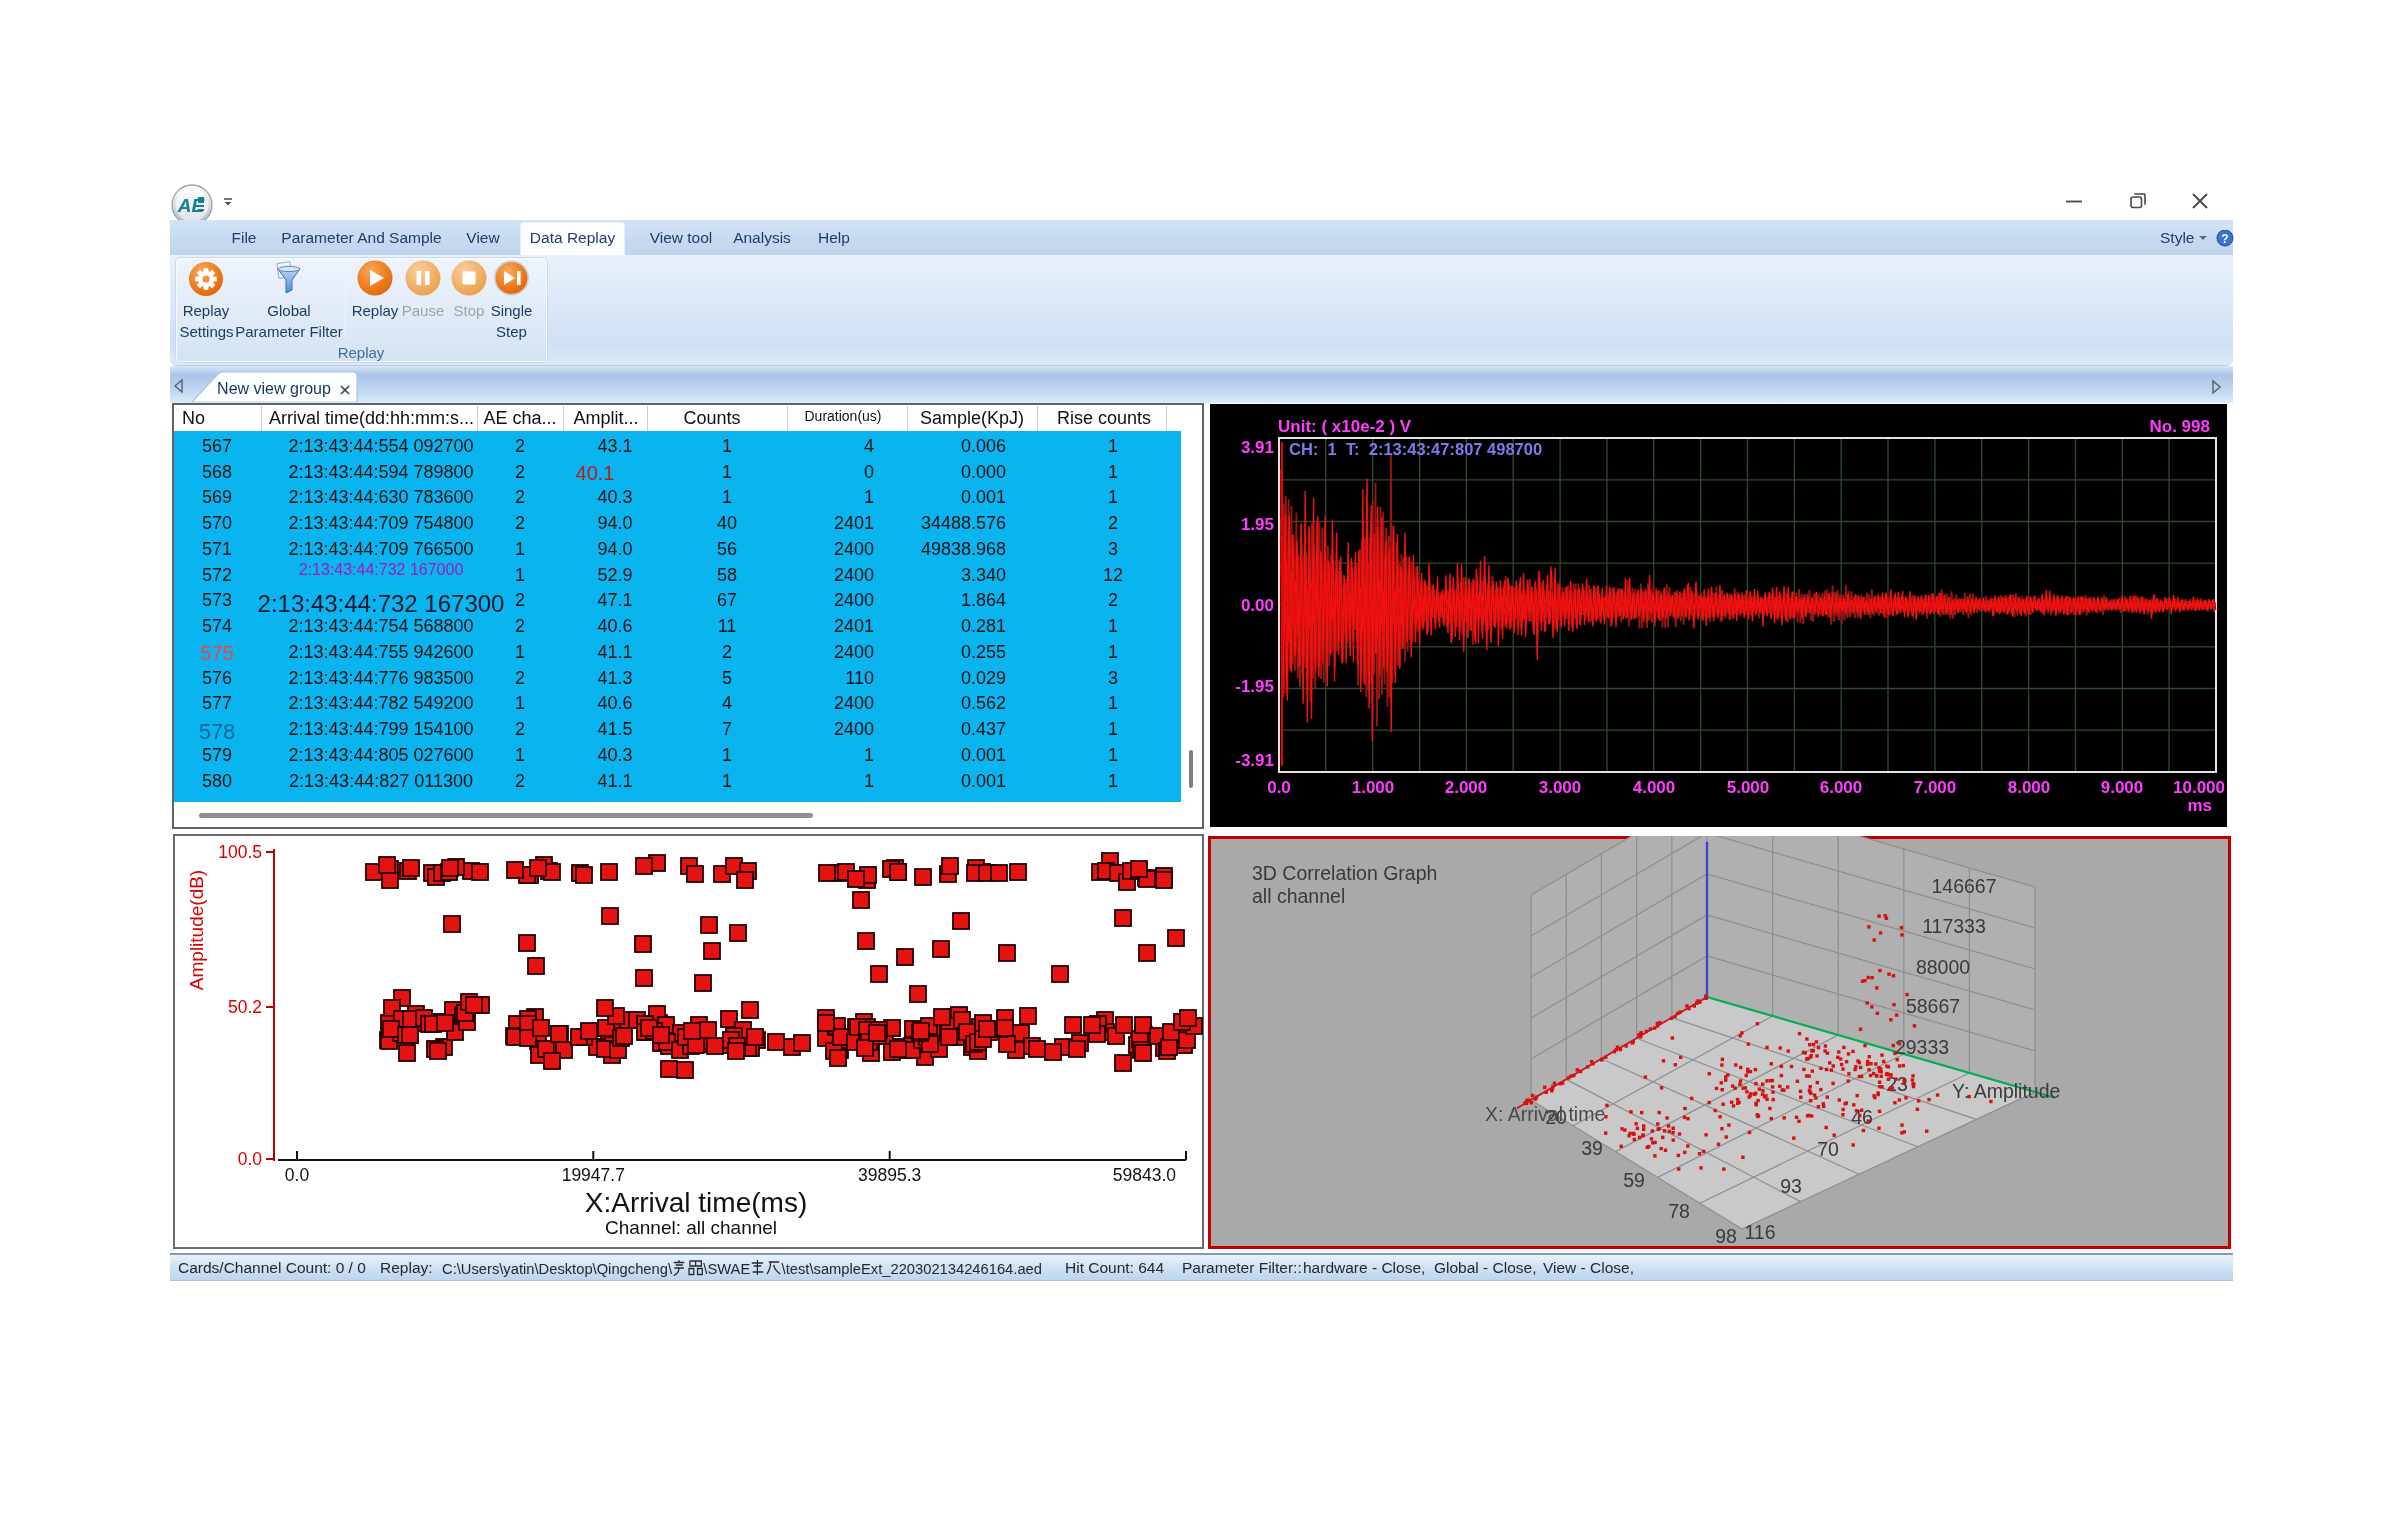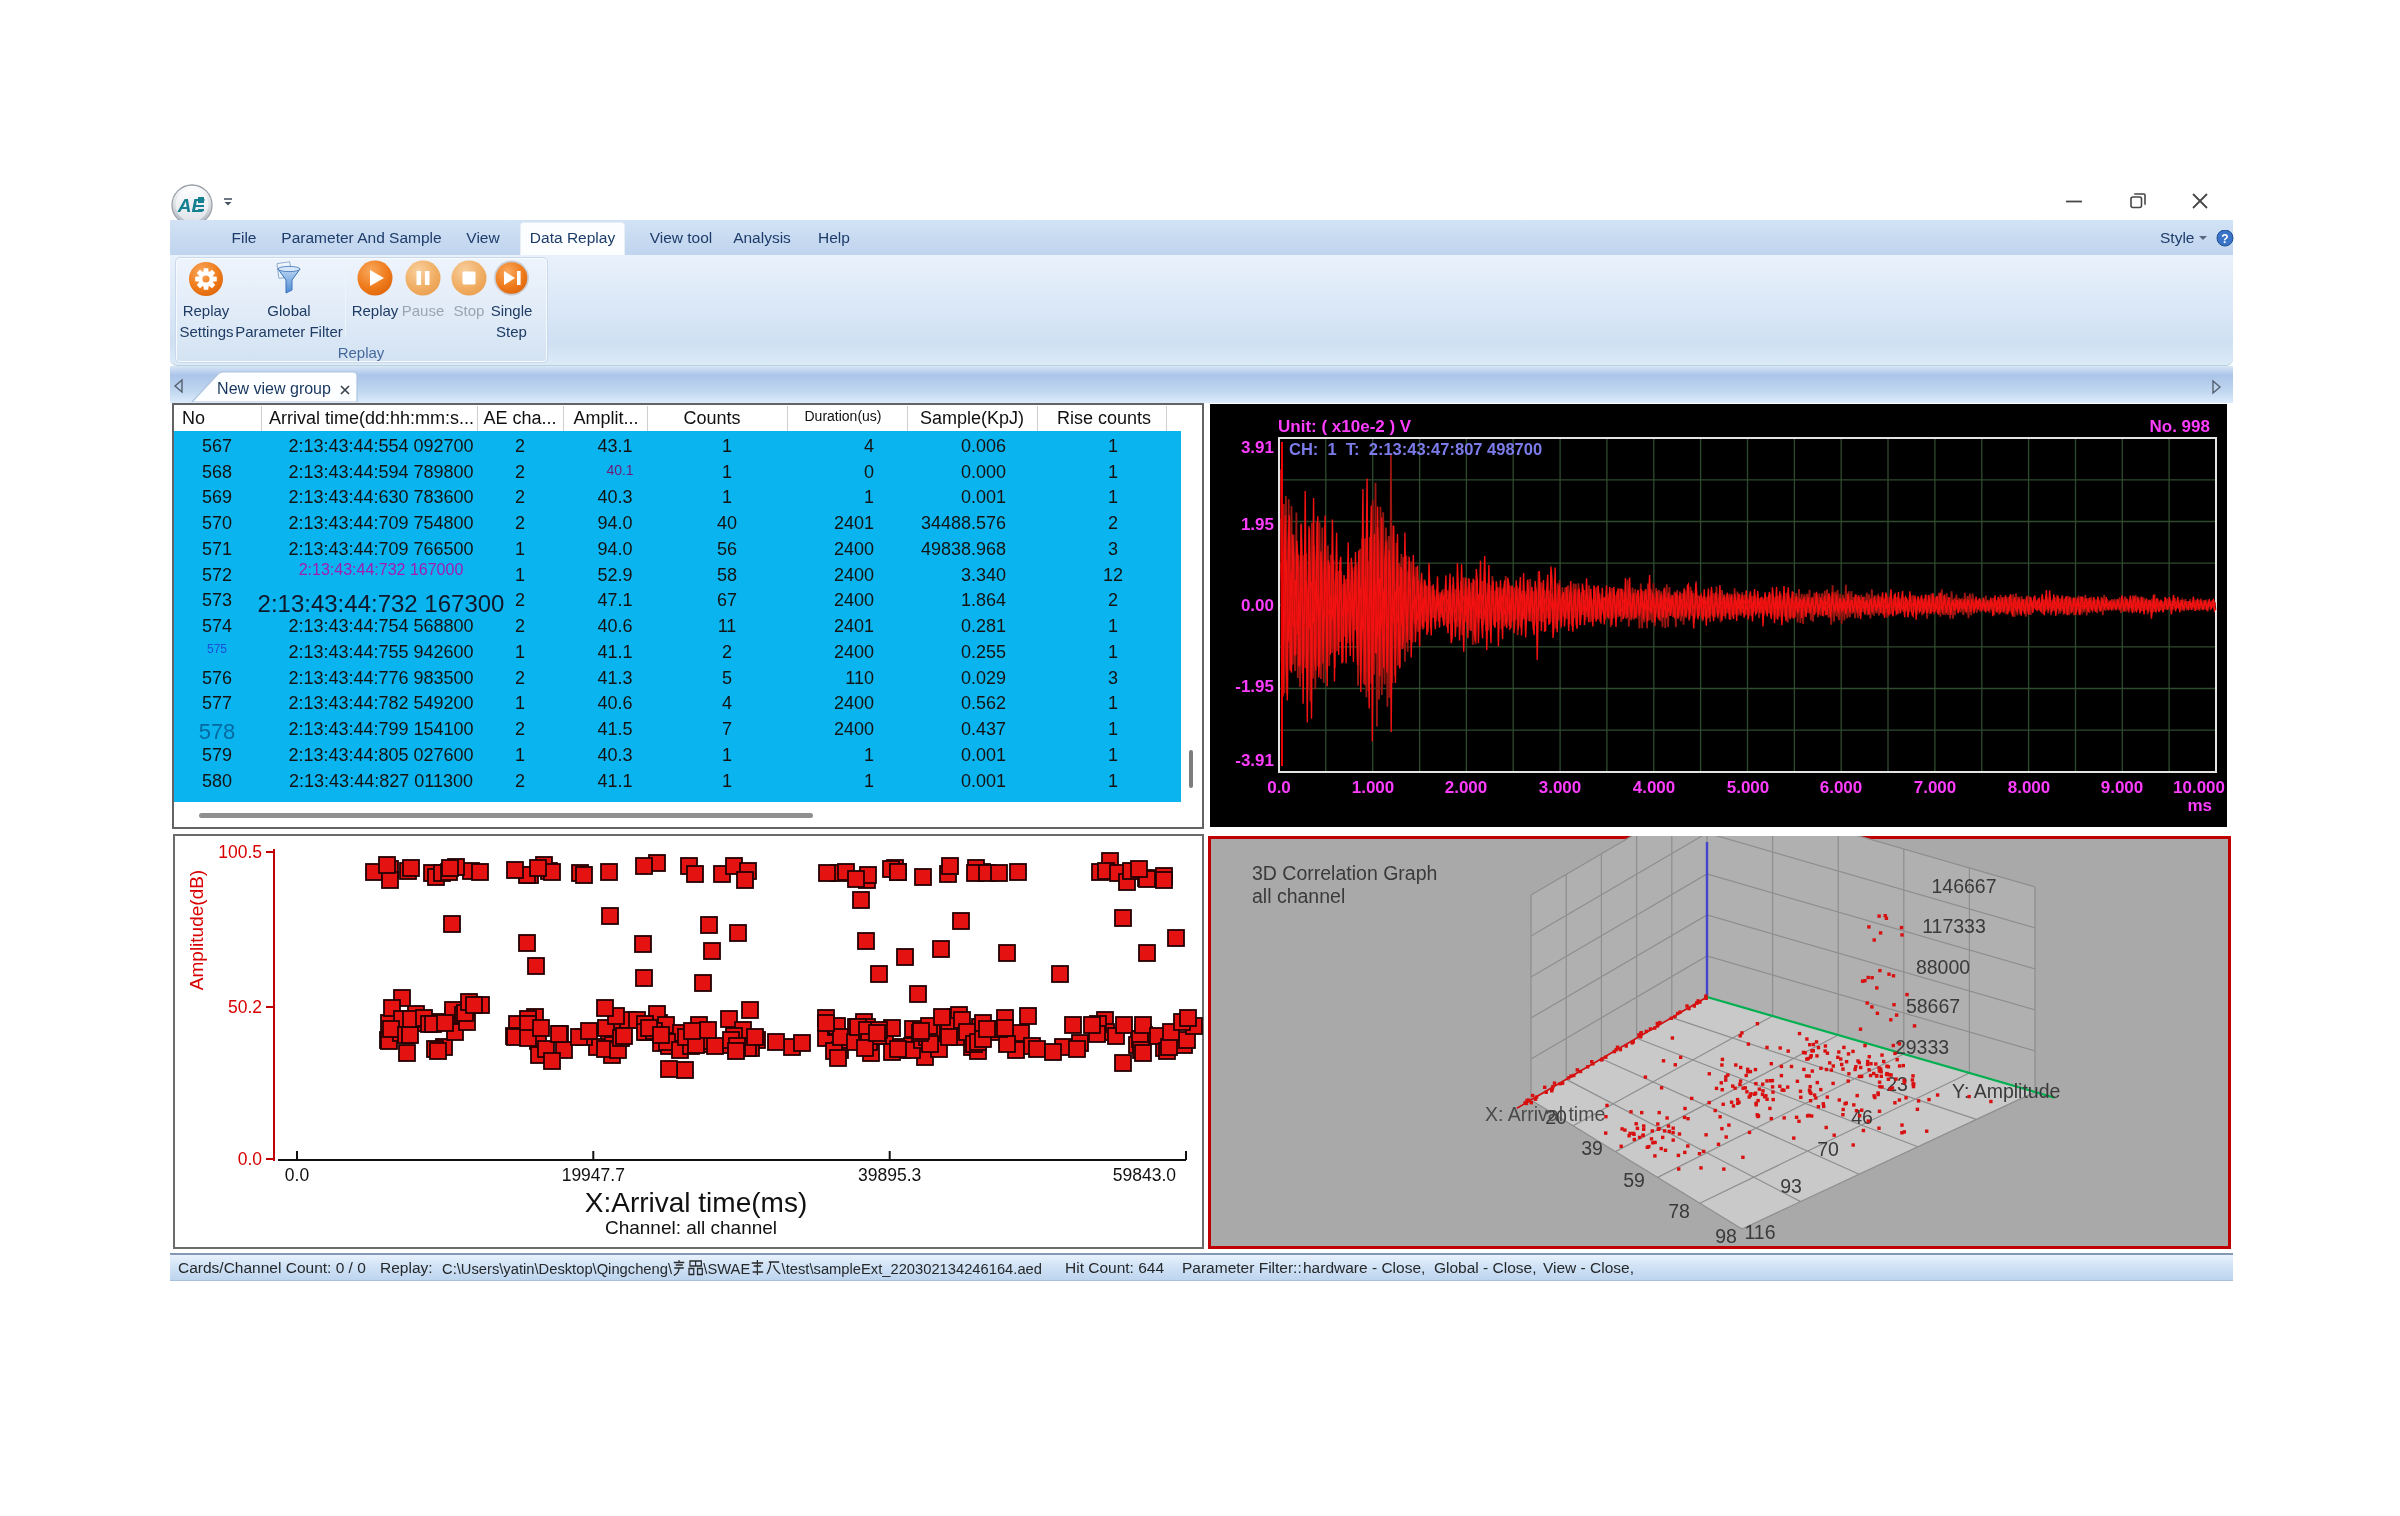--- a/index.html
+++ b/index.html
@@ -151,21 +151,21 @@
 <div class="t c" style="left:381px;top:435.8px;font-size:18px;color:#131313">2:13:43:44:554 092700</div>
 <div class="t c" style="left:520px;top:435.8px;font-size:18px;color:#131313">2</div>
 <div class="t c" style="left:615px;top:435.8px;font-size:18px;color:#131313">43.1</div>
 <div class="t c" style="left:727px;top:435.8px;font-size:18px;color:#131313">1</div>
 <div class="t r" style="left:874px;top:435.8px;font-size:18px;color:#131313">4</div>
 <div class="t r" style="left:1006px;top:435.8px;font-size:18px;color:#131313">0.006</div>
 <div class="t c" style="left:1113px;top:435.8px;font-size:18px;color:#131313">1</div>
 <div class="t c" style="left:217px;top:461.6px;font-size:18px;color:#131313">568</div>
 <div class="t c" style="left:381px;top:461.6px;font-size:18px;color:#131313">2:13:43:44:594 789800</div>
 <div class="t c" style="left:520px;top:461.6px;font-size:18px;color:#131313">2</div>
-<div class="t c" style="left:620px;top:461.6px;font-size:14px;color:#701a75">40.1</div>
+<div class="t c" style="left:595px;top:461.6px;font-size:20px;color:#b91c1c">40.1</div>
 <div class="t c" style="left:727px;top:461.6px;font-size:18px;color:#131313">1</div>
 <div class="t r" style="left:874px;top:461.6px;font-size:18px;color:#131313">0</div>
 <div class="t r" style="left:1006px;top:461.6px;font-size:18px;color:#131313">0.000</div>
 <div class="t c" style="left:1113px;top:461.6px;font-size:18px;color:#131313">1</div>
 <div class="t c" style="left:217px;top:487.3px;font-size:18px;color:#131313">569</div>
 <div class="t c" style="left:381px;top:487.3px;font-size:18px;color:#131313">2:13:43:44:630 783600</div>
 <div class="t c" style="left:520px;top:487.3px;font-size:18px;color:#131313">2</div>
 <div class="t c" style="left:615px;top:487.3px;font-size:18px;color:#131313">40.3</div>
 <div class="t c" style="left:727px;top:487.3px;font-size:18px;color:#131313">1</div>
 <div class="t r" style="left:874px;top:487.3px;font-size:18px;color:#131313">1</div>
@@ -204,21 +204,21 @@
 <div class="t r" style="left:1006px;top:590.3px;font-size:18px;color:#131313">1.864</div>
 <div class="t c" style="left:1113px;top:590.3px;font-size:18px;color:#131313">2</div>
 <div class="t c" style="left:217px;top:616.0px;font-size:18px;color:#131313">574</div>
 <div class="t c" style="left:381px;top:616.0px;font-size:18px;color:#131313">2:13:43:44:754 568800</div>
 <div class="t c" style="left:520px;top:616.0px;font-size:18px;color:#131313">2</div>
 <div class="t c" style="left:615px;top:616.0px;font-size:18px;color:#131313">40.6</div>
 <div class="t c" style="left:727px;top:616.0px;font-size:18px;color:#131313">11</div>
 <div class="t r" style="left:874px;top:616.0px;font-size:18px;color:#131313">2401</div>
 <div class="t r" style="left:1006px;top:616.0px;font-size:18px;color:#131313">0.281</div>
 <div class="t c" style="left:1113px;top:616.0px;font-size:18px;color:#131313">1</div>
-<div class="t c" style="left:217px;top:641.8px;font-size:12px;color:#1d4ed8">575</div>
+<div class="t c" style="left:217px;top:641.8px;font-size:20px;color:#ef4444">575</div>
 <div class="t c" style="left:381px;top:641.8px;font-size:18px;color:#131313">2:13:43:44:755 942600</div>
 <div class="t c" style="left:520px;top:641.8px;font-size:18px;color:#131313">1</div>
 <div class="t c" style="left:615px;top:641.8px;font-size:18px;color:#131313">41.1</div>
 <div class="t c" style="left:727px;top:641.8px;font-size:18px;color:#131313">2</div>
 <div class="t r" style="left:874px;top:641.8px;font-size:18px;color:#131313">2400</div>
 <div class="t r" style="left:1006px;top:641.8px;font-size:18px;color:#131313">0.255</div>
 <div class="t c" style="left:1113px;top:641.8px;font-size:18px;color:#131313">1</div>
 <div class="t c" style="left:217px;top:667.5px;font-size:18px;color:#131313">576</div>
 <div class="t c" style="left:381px;top:667.5px;font-size:18px;color:#131313">2:13:43:44:776 983500</div>
 <div class="t c" style="left:520px;top:667.5px;font-size:18px;color:#131313">2</div>

